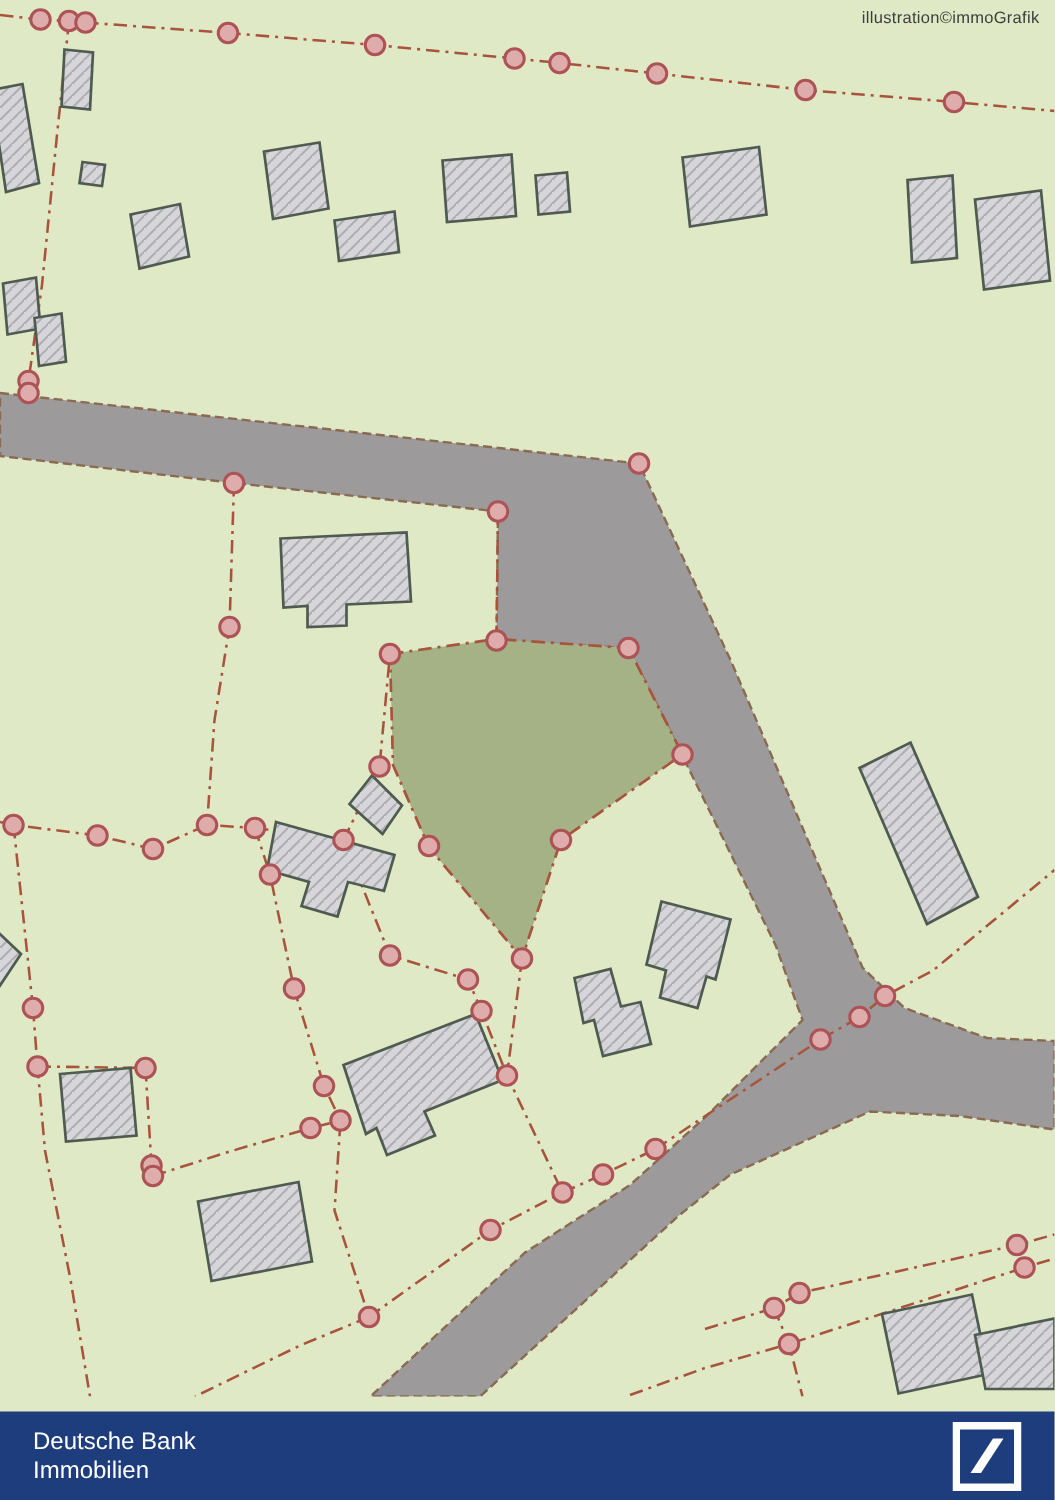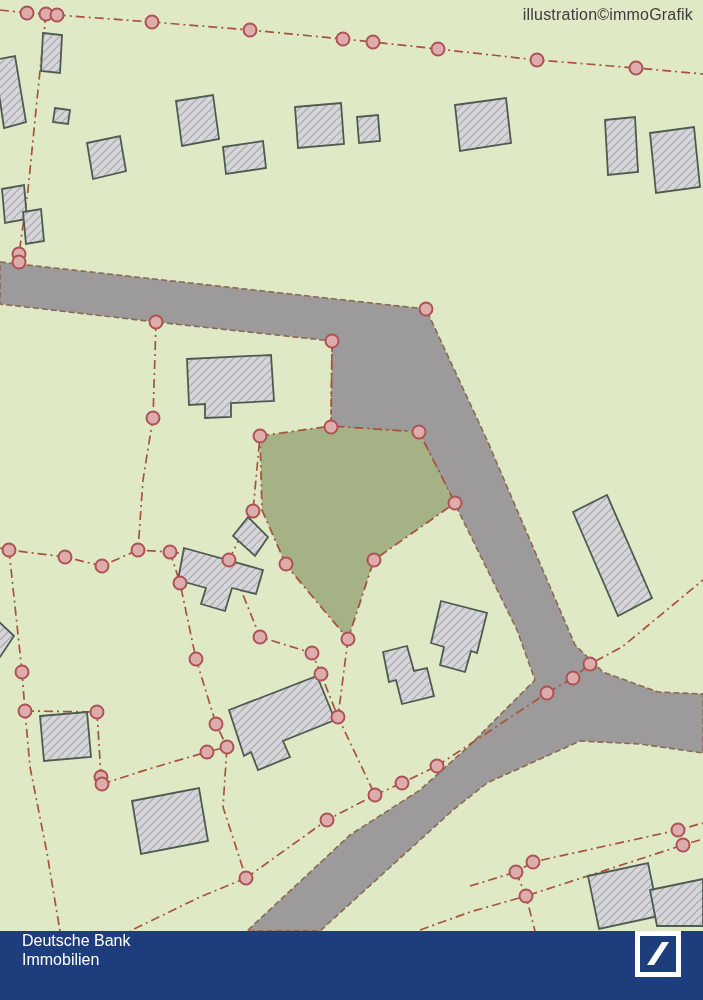--- a/index.html
+++ b/index.html
@@ -4,25 +4,25 @@
 <style>
   html,body{margin:0;padding:0;}
   body{
     width:703px;height:1000px;position:relative;overflow:hidden;
     font-family:"Liberation Sans", sans-serif;
     background:#dfe9c6;
   }
   .map-wrap{position:absolute;top:0;left:0;width:703px;height:931px;}
   .watermark{
     position:absolute;top:6px;right:10px;
-    font-size:16px;color:#3d3d3d;letter-spacing:.2px;
+    font-size:11px;color:#3d3d3d;letter-spacing:.2px;
   }
   .footer{
-    position:absolute;left:0;bottom:0;width:703px;height:69px;
-    background:#1e3d7c;display:flex;align-items:flex-start;
+    position:absolute;left:0;bottom:0;width:703px;height:59px;
+    background:#1e3d7c;display:flex;align-items:center;
     box-sizing:border-box;padding:0 22px;margin-top:16px;
   }
   .brand{color:#ffffff;font-size:16px;line-height:19px;font-weight:500;}
   .logo{margin-left:auto;width:46px;height:46px;display:block;}
 </style>
 </head>
 <body>
 
 <div class="map-wrap">
   <svg id="mapsvg" width="703" height="931" viewBox="0 0 703 931" xmlns="http://www.w3.org/2000/svg">

